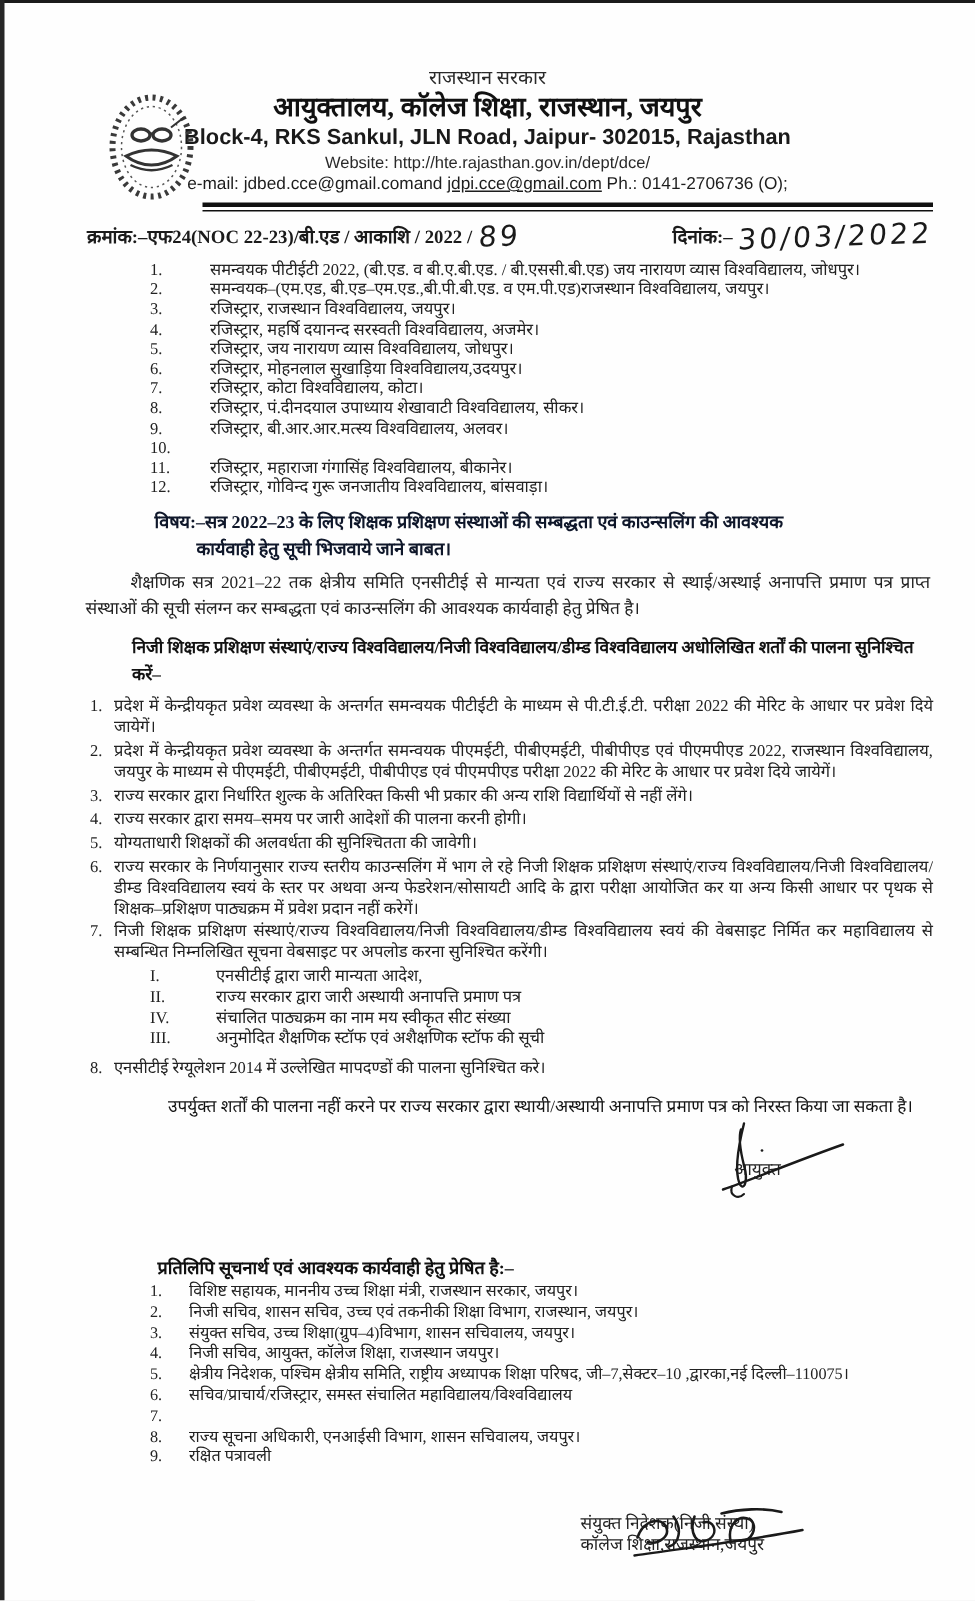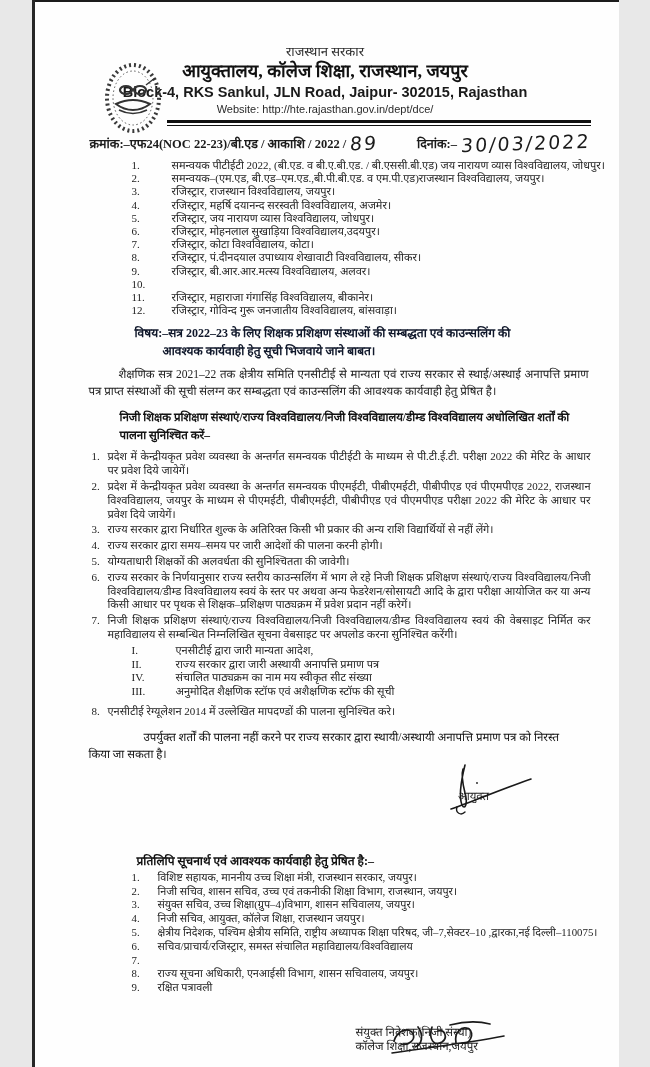--- a/index.html
+++ b/index.html
@@ -1,19 +1,19 @@
 <!DOCTYPE html>
 <html lang="hi"><head>
 <meta charset="utf-8">
 <style>
   html,body{margin:0;padding:0;}
   body{background:#e8e8e8;}
   .page{
     position:relative;
-    width:587px;height:1067px;
+    width:650px;height:1067px;
     margin:0 auto;
     background:#fefefe;
     color:#222;
     font-family:"Liberation Serif","DejaVu Sans",sans-serif;
     overflow:hidden;
     box-sizing:border-box;
   }
   .edge-top{position:absolute;top:0;left:0;right:0;height:2px;background:#1c1c1c;}
   .edge-left{position:absolute;top:0;left:0;bottom:0;width:3px;background:#262626;}
 
@@ -85,20 +85,21 @@
       <ellipse cx="38" cy="30" rx="6" ry="4" fill="none" stroke="#333" stroke-width="2.2"></ellipse>
       <path d="M30 30 q1 -2 2 0" fill="none" stroke="#333" stroke-width="1.6"></path>
       <path d="M14 44 q17 -8 34 0 q-8 6 -17 6 q-9 0 -17 -6z" fill="none" stroke="#333" stroke-width="2"></path>
       <path d="M17 50 q14 7 28 0" fill="none" stroke="#333" stroke-width="1.6"></path>
       <path d="M44 25 l9 -7" stroke="#333" stroke-width="1.4"></path>
     </svg>
     <div class="h-govt">राजस्थान सरकार</div>
     <div class="h-office">आयुक्तालय, कॉलेज शिक्षा, राजस्थान, जयपुर</div>
     <div class="h-addr">Block-4, RKS Sankul, JLN Road, Jaipur- 302015, Rajasthan</div>
     <div class="h-web">Website: http://hte.rajasthan.gov.in/dept/dce/</div>
+    <div class="h-mail"><span>e-mail:  jdbed.cce@gmail.comand </span><span class="u">jdpi.cce@gmail.com</span><span> Ph.: 0141-2706736 (O);</span></div>
   </div>
   <div class="rule"></div>
 
   <div class="refline">
     <div>
       <span>क्रमांक:–एफ24(NOC 22-23)/बी.एड / आकाशि / 2022 /</span><span class="hand">89</span>
     </div>
     <div>
       <span>दिनांक:–</span><span class="hand">30/03/2022</span>
     </div>

